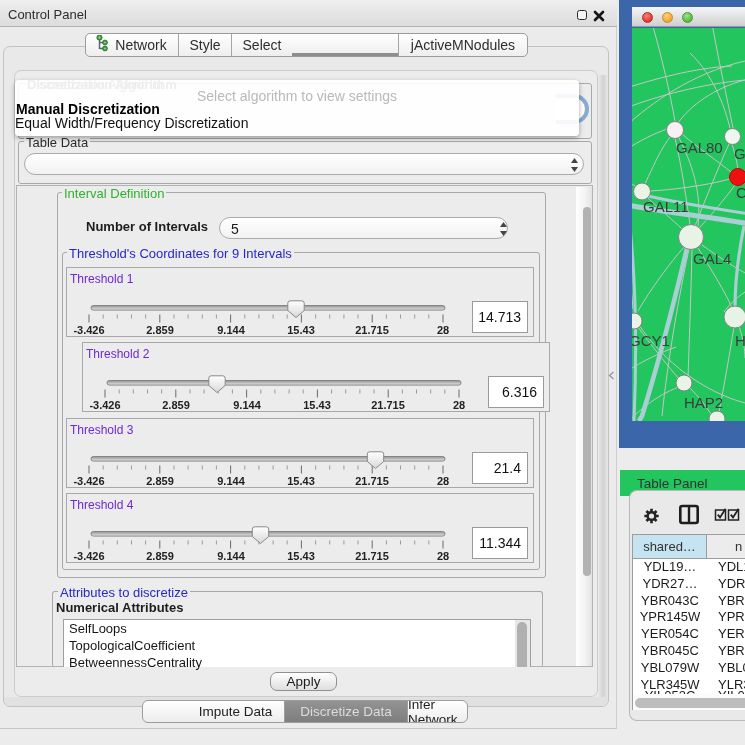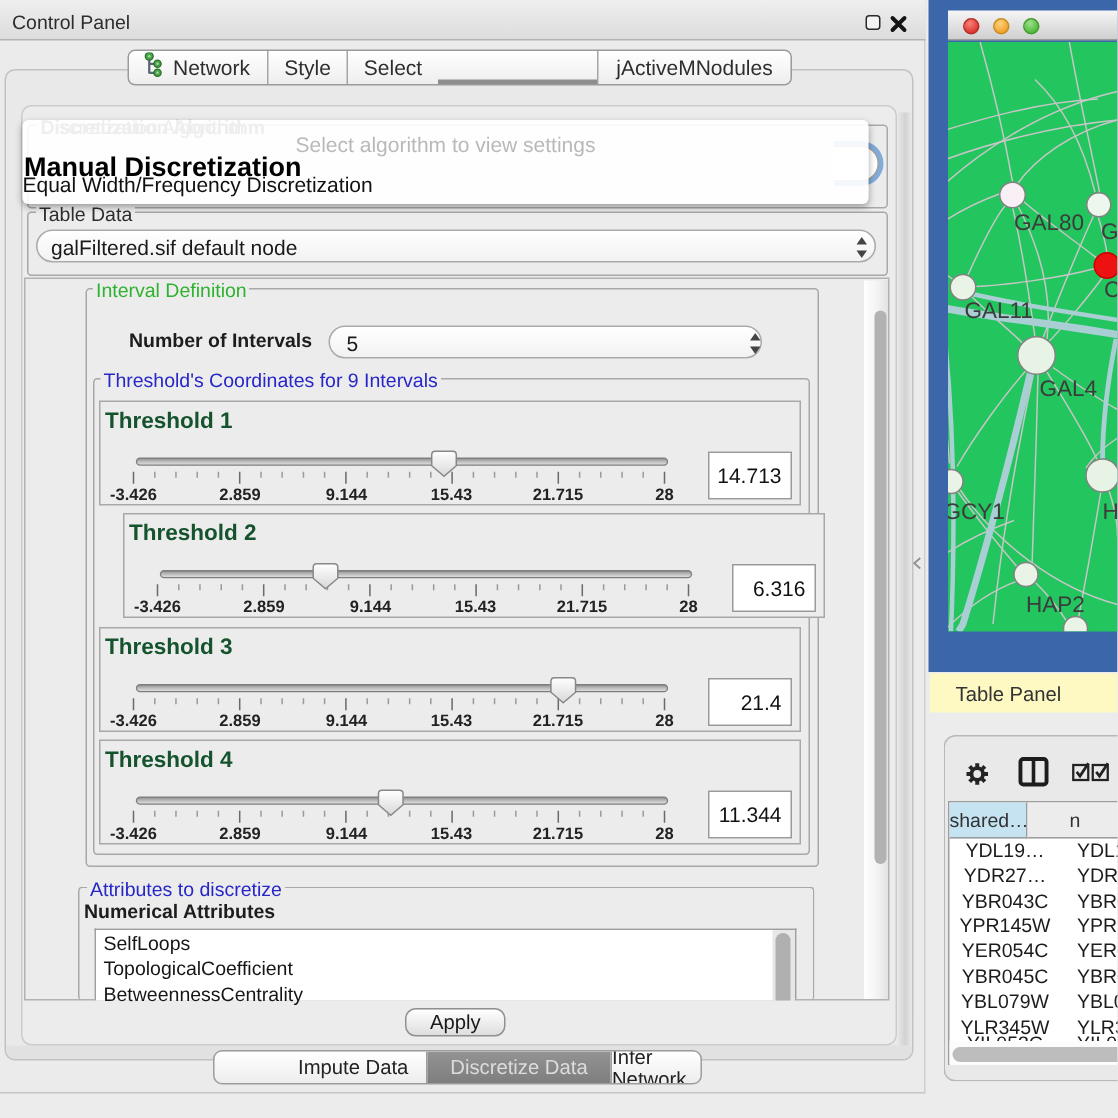--- a/index.html
+++ b/index.html
@@ -41,34 +41,34 @@
 
 .combo { background:linear-gradient(180deg,#ffffff,#f2f2f2); border:1px solid #ababab;
   border-radius:11px; font-size:13px; color:#1a1a1a; }
 .cbarrows { position:absolute; width:9px; height:14px; }
 
 
 #popup { left:15px; top:80px; width:564px; height:56px; background:rgba(255,255,255,0.91);
   border-radius:4px; box-shadow:0 2px 5px rgba(0,0,0,0.35); }
 #popup .hint { position:absolute; left:0; top:8px; width:100%; text-align:center;
   font-size:14px; color:#b9b9b9; }
-#popup .it1 { position:absolute; left:1px; top:20.5px; font-size:18px; font-weight:bold; color:#000; }
+#popup .it1 { position:absolute; left:1px; top:20.5px; font-size:14px; font-weight:bold; color:#000; }
 #popup .it2 { position:absolute; left:0px; top:35px; font-size:14px; color:#111;text-align:right; }
 
 
 #scrollpane { left:16px; top:185px; width:577px; height:482px; border:1px solid #b2b2b2;
   background:#ececec; overflow:hidden; }
 #vtrack { left:576px; top:187px; width:16px; height:479px;
   background:linear-gradient(90deg,#ffffff,#f2f2f2 60%,#e2e2e2); }
 #vthumb { left:583px; top:207px; width:8px; height:369px; background:#b2b2b2; border-radius:4px; }
 
 
 .tbox { position:absolute; left:66px; width:468px; height:70px; border:1px solid #a8a8a8;
   background:#ececec; }
-.tbox .tt { position:absolute; left:3px; top:4px; font-size:15px; font-weight:bold; color:#14532d; }
+.tbox .tt { position:absolute; left:3px; top:4px; font-size:12px; font-weight:normal; color:#6d28d9; }
 .vbox { position:absolute; left:405px; top:33px; width:56px; height:32px; background:#ffffff;
   border:1px solid #9a9a9a; font-size:14px; color:#111; text-align:right;
   line-height:30px; padding-right:6px; }
 
 
 #attrlist { left:63px; top:619px; width:468px; height:48px; background:#ffffff;
   border:1px solid #9f9f9f; border-bottom:none; font-size:13px; color:#161616; }
 #attrlist div { padding-left:5px; height:17px; line-height:17px; }
 #attrsb { left:515px; top:620px; width:15px; height:47px; background:#e7e7e7; }
 #attrthumb { left:517px; top:622px; width:10px; height:45px; background:#b0b0b0; border-radius:5px 5px 0 0; }
@@ -83,29 +83,29 @@
 #btabs .sel { background:linear-gradient(180deg,#939393,#7e7e7e); color:#dcdcdc; }
 #btabs .sp { width:1px; background:#9d9d9d; }
 
 
 #netwin { left:619px; top:0; width:126px; height:448px; background:#3c66aa; }
 #mactitle { left:632px; top:7px; width:113px; height:20px;
   background:linear-gradient(180deg,#f6f6f6,#cfcfcf); border-bottom:1px solid #9a9a9a; }
 .light { position:absolute; top:11.5px; width:11px; height:11px; border-radius:50%; }
 #canvas { left:632px; top:28px; width:113px; height:393px; background:#22c55e; overflow:hidden; }
 
-#tpbar { left:620px; top:449px; width:125px; height:26px; background:#fef9c3; }
+#tpbar { left:620px; top:470px; width:125px; height:26px; background:#22c55e; }
 #tpbar span { position:absolute; left:17px; top:6px; font-size:13.5px; color:#333; }
 #tpanel { left:629px; top:490px; width:126px; height:231px; background:#e9e9e9;
   border:1px solid #b8b8b8; border-radius:8px 0 0 8px; border-right:none; }
 
 #table { left:632px; top:534px; width:113px; height:176px; border:1px solid #9c9c9c; border-right:none;
   background:#ffffff; }
 #thead { position:absolute; left:0; top:0; width:113px; height:24px; display:flex; }
-#thead .c1 { width:52px; height:100%; background:#c5e3f0; border-right:1px solid #9c9c9c;
+#thead .c1 { width:74px; height:100%; background:#c5e3f0; border-right:1px solid #9c9c9c;
   font-size:13px; color:#333; text-align:center; line-height:24px; border-bottom:1px solid #9c9c9c; }
 #thead .c2 { flex:1; background:#ececec; border-bottom:1px solid #9c9c9c; font-size:13px; color:#333;
   line-height:24px; padding-left:28px; }
 .trow { position:absolute; width:113px; height:17px; font-size:13px; color:#1c1c1c; }
 .trow .a { position:absolute; left:0; width:74px; text-align:center; }
 .trow .b { position:absolute; left:85px; }
 #hthumb { position:absolute; left:2px; top:163px; width:120px; height:10px; background:#bdbdbd; border-radius:5px; }
 </style>
 </head>
 <body>
@@ -151,21 +151,20 @@
   </div>
   <div class="abs" style="left:556px; top:92px; width:38px; height:34px; overflow:hidden;">
     <div style="position:absolute; left:-90px; top:5px; width:120px; height:24px; background:#fff;
        border:1px solid #9f9f9f; border-radius:12px; box-shadow:0 0 0 3px rgba(94,151,212,0.75);"></div>
   </div>
 
   <div class="group abs" style="left:18px; top:141px; width:574px; height:43px;">
     <span class="gl" style="left:5px;">Table Data</span>
   </div>
   <div class="combo abs" style="left:24px; top:153px; width:560px; height:22px; font-size:14px;">
-    <span style="position:absolute; left:9px; top:2.5px;">galFiltered.sif default node</span>
     <svg class="cbarrows" style="left:545px; top:4px;" width="9" height="14" viewBox="0 0 9 14">
       <path d="M4.5 0 L8 5 L1 5 Z" fill="#444"></path>
         <path d="M4.5 14 L8 9 L1 9 Z" fill="#444"></path>
     </svg>
   </div>
 
   <div id="scrollpane" class="abs"></div>
   <div id="vtrack" class="abs"></div>
   <div id="vthumb" class="abs"></div>
 

